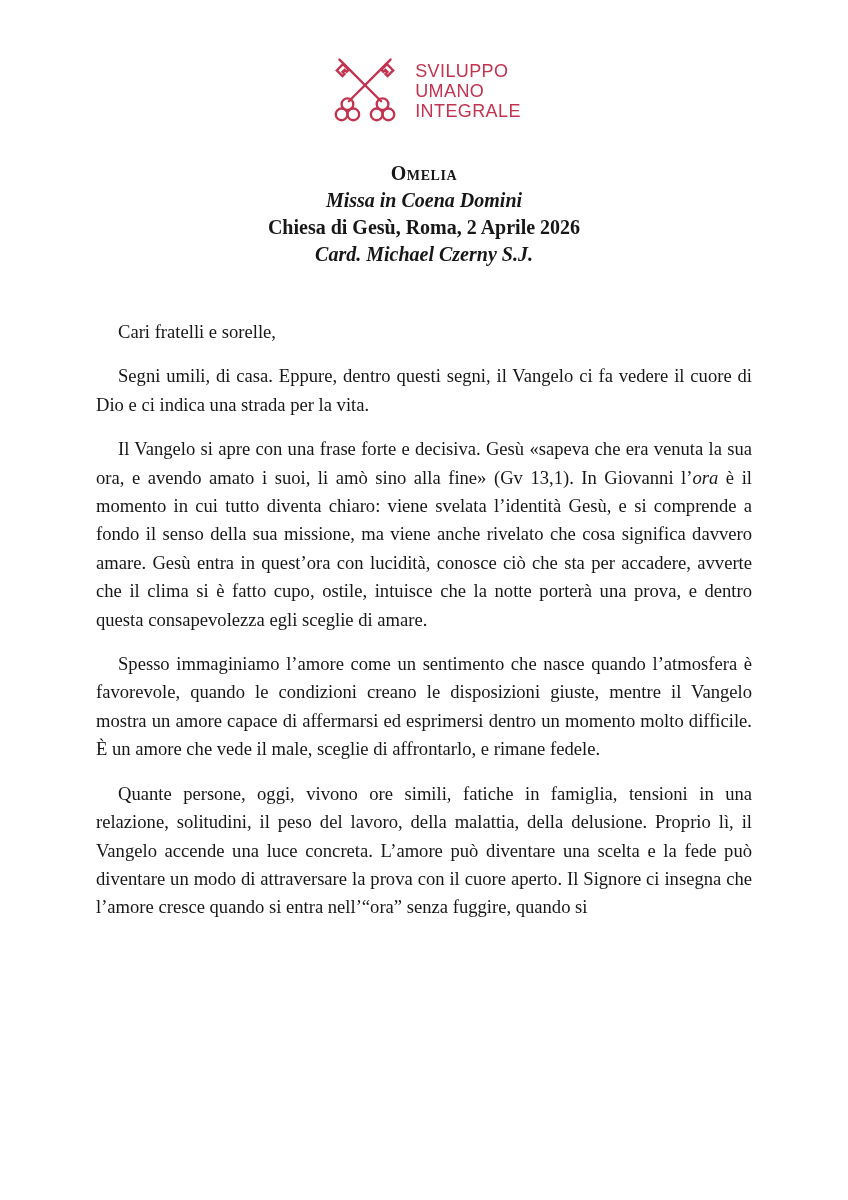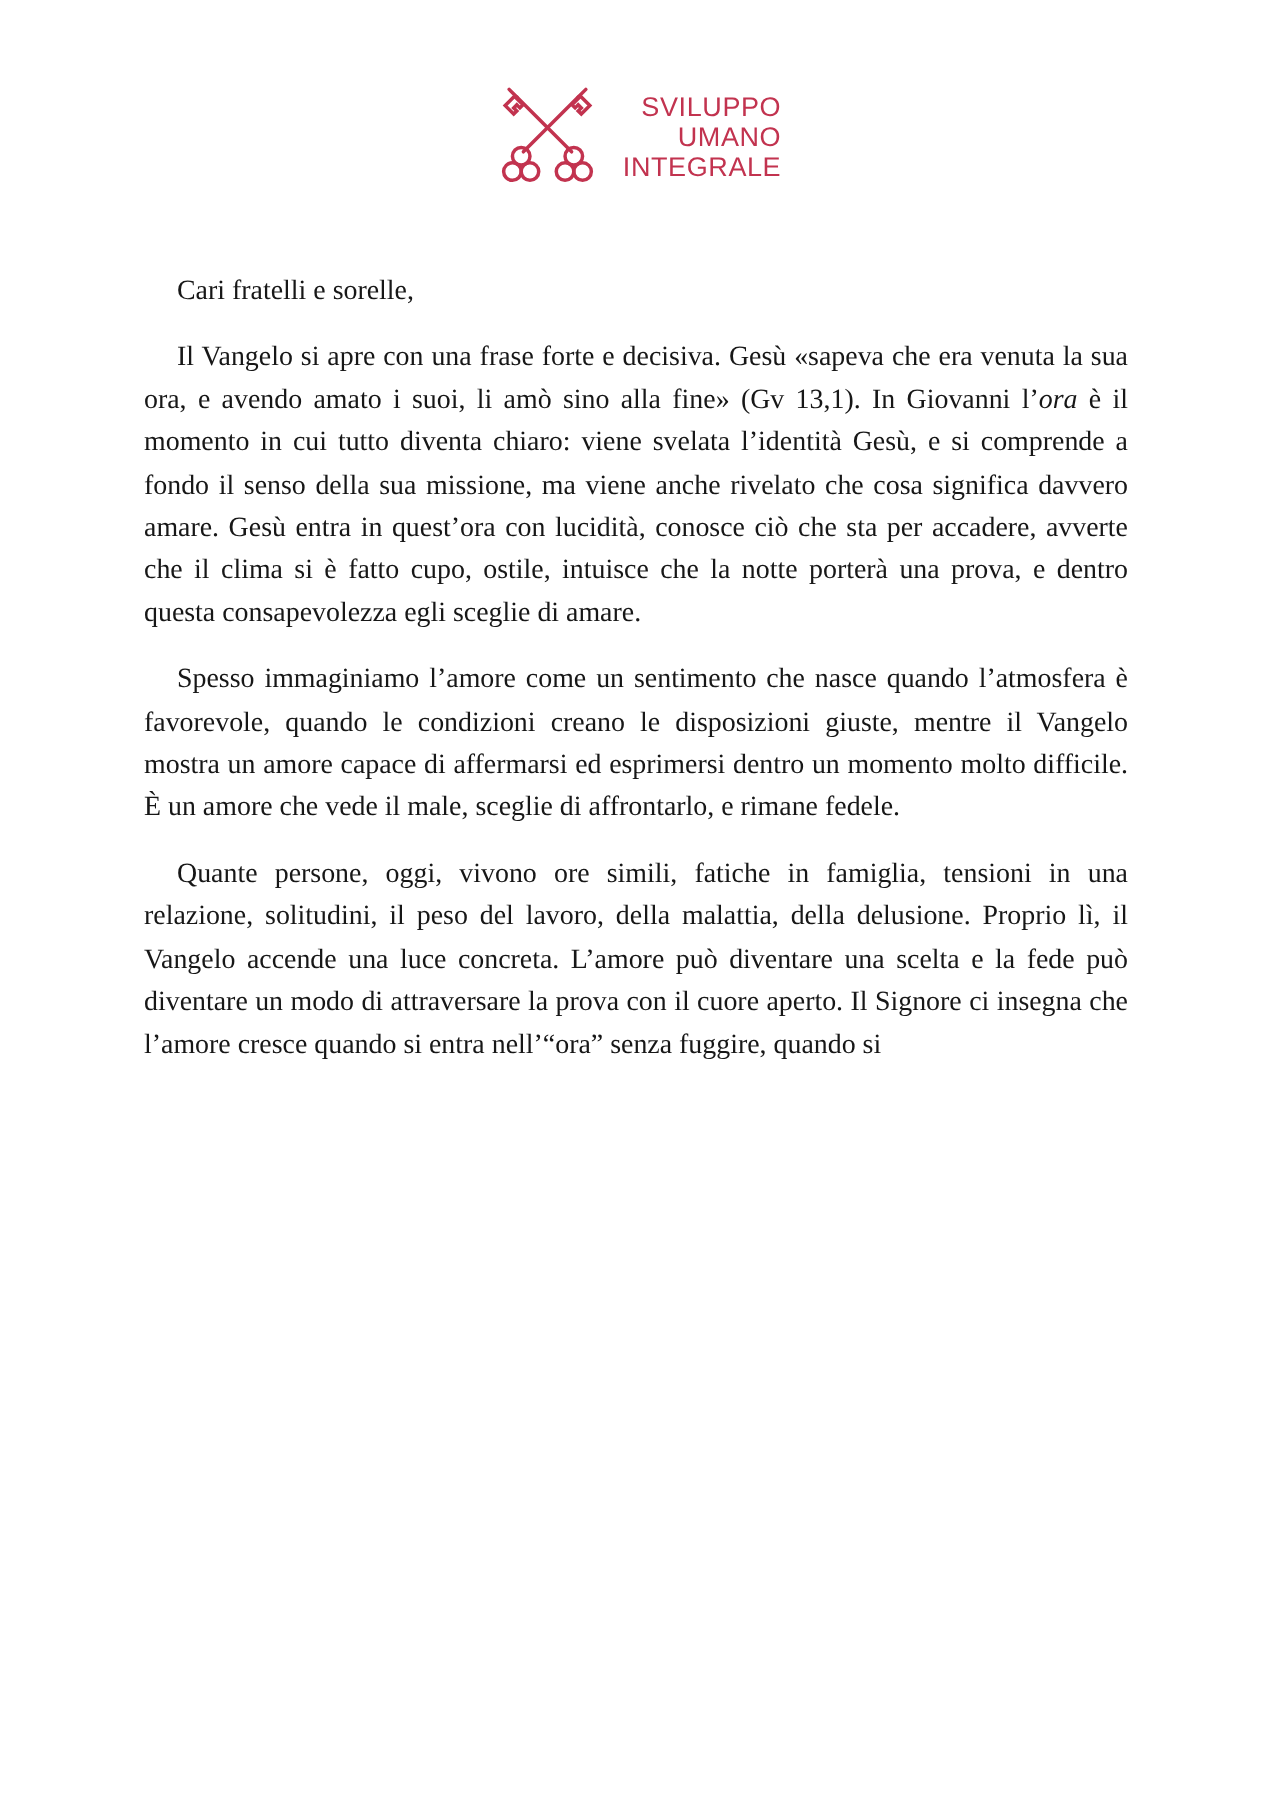--- a/index.html
+++ b/index.html
@@ -29,21 +29,21 @@
   .logo-keys {
     flex: 0 0 auto;
   }
   .logo-text {
     font-family: "Liberation Sans", sans-serif;
     font-size: 18px;
     line-height: 20px;
     letter-spacing: 0.4px;
     color: #c2334f;
     font-weight: 400;
-    text-align: right;
+    text-align: left;
   }
   
   .title-block {
     margin-top: 30px;
     text-align: center;
     font-size: 20px;
     line-height: 27px;
     font-weight: bold;
   }
   .t-smallcaps { font-variant: small-caps; letter-spacing: 0.6px; }
@@ -97,21 +97,28 @@
         <circle cx="76" cy="70" r="8"></circle>
       </g>
     </svg>
     <div class="logo-text">
       <div>SVILUPPO</div>
       <div>UMANO</div>
       <div>INTEGRALE</div>
     </div>
   </header>
 
+  <section class="title-block">
+    <div class="t-smallcaps">Omelia</div>
+    <div class="t-italic">Missa in Coena Domini</div>
+    <div>Chiesa di Gesù, Roma, 2 Aprile 2026</div>
+    <div class="t-italic">Card. Michael Czerny S.J.</div>
+  </section>
 
   <main class="body-text">
       <p class="paragraph"><span>Cari fratelli e sorelle,</span></p>
+      <p class="paragraph"><span>Segni umili, di casa. Eppure, dentro questi segni, il Vangelo ci fa vedere il cuore di Dio e ci indica una strada per la vita.</span></p>
       <p class="paragraph"><span>Il Vangelo si apre con una frase forte e decisiva. Gesù «sapeva che era venuta la sua ora, e avendo amato i suoi, li amò sino alla fine» (Gv 13,1). In Giovanni l’</span><span class="em">ora</span><span> è il momento in cui tutto diventa chiaro: viene svelata l’identità Gesù, e si comprende a fondo il senso della sua missione, ma viene anche rivelato che cosa significa davvero amare. Gesù entra in quest’ora con lucidità, conosce ciò che sta per accadere, avverte che il clima si è fatto cupo, ostile, intuisce che la notte porterà una prova, e dentro questa consapevolezza egli sceglie di amare.</span></p>
       <p class="paragraph"><span>Spesso immaginiamo l’amore come un sentimento che nasce quando l’atmosfera è favorevole, quando le condizioni creano le disposizioni giuste, mentre il Vangelo mostra un amore capace di affermarsi ed esprimersi dentro un momento molto difficile. È un amore che vede il male, sceglie di affrontarlo, e rimane fedele.</span></p>
       <p class="paragraph"><span>Quante persone, oggi, vivono ore simili, fatiche in famiglia, tensioni in una relazione, solitudini, il peso del lavoro, della malattia, della delusione. Proprio lì, il Vangelo accende una luce concreta. L’amore può diventare una scelta e la fede può diventare un modo di attraversare la prova con il cuore aperto. Il Signore ci insegna che l’amore cresce quando si entra nell’“ora” senza fuggire, quando si</span></p>
     </main>
 
 </div>
 
 </body></html>

